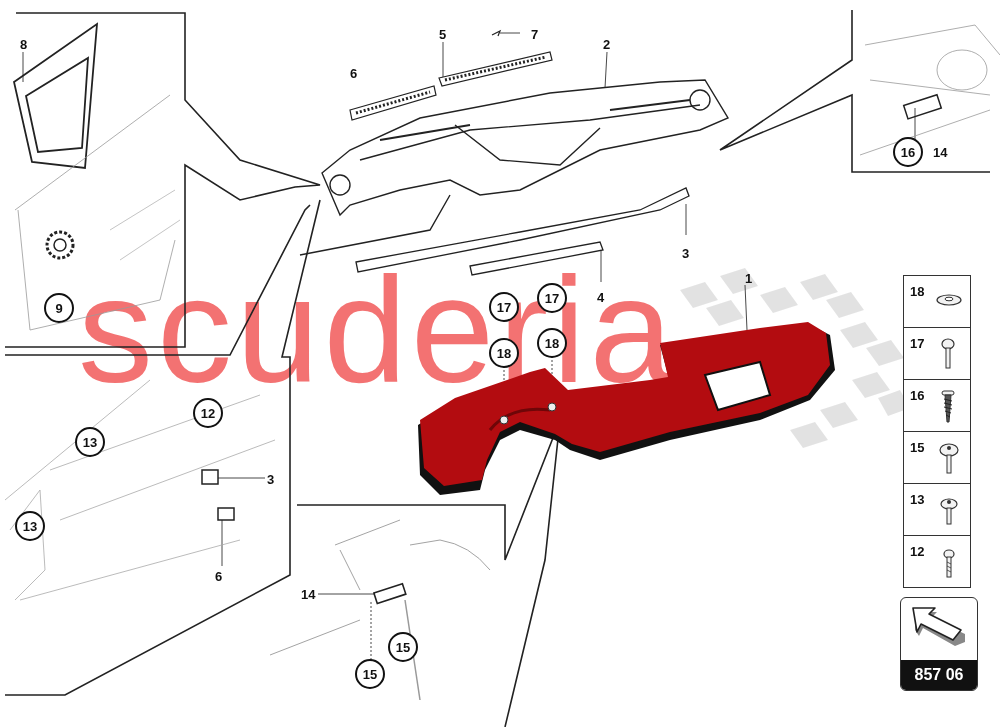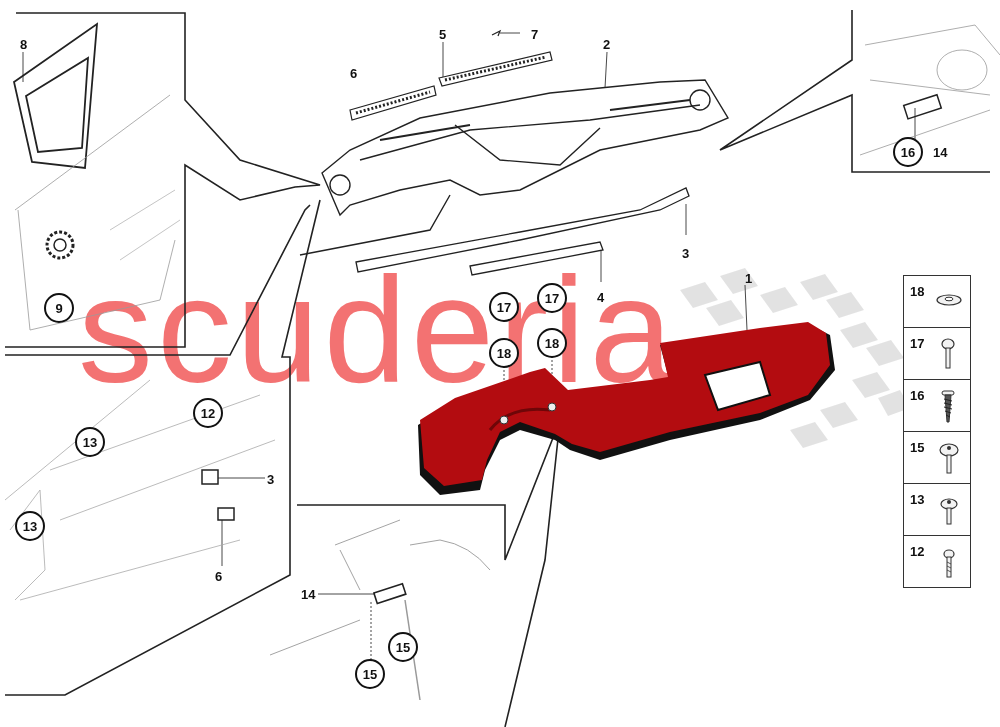--- a/index.html
+++ b/index.html
@@ -219,13 +219,20 @@
     <div class="legend-row">
       <span class="legend-num">12</span>
       <svg class="legend-icon" viewBox="0 0 30 40">
         <ellipse cx="15" cy="12" rx="5" ry="4" fill="#f2f2f2" stroke="#333" stroke-width="1.2"></ellipse>
         <rect x="13" y="15" width="4" height="20" fill="#f2f2f2" stroke="#333" stroke-width="1"></rect>
         <path d="M13,20 L17,22 M13,24 L17,26 M13,28 L17,30" stroke="#333" stroke-width="0.8"></path>
       </svg>
     </div>
   </div>
 
+  <div class="badge">
+    <svg class="badge-arrow" viewBox="0 0 62 50">
+      <polygon points="6,8 28,8 22,14 56,30 56,38 46,42 14,24 10,32 6,26" fill="#888"></polygon>
+      <polygon points="4,4 26,4 20,10 52,26 44,36 12,20 8,28" fill="#fff" stroke="#222" stroke-width="1.6" stroke-linejoin="round"></polygon>
+    </svg>
+    <div class="badge-code">857 06</div>
+  </div>
 </div>
 
 </body></html>

